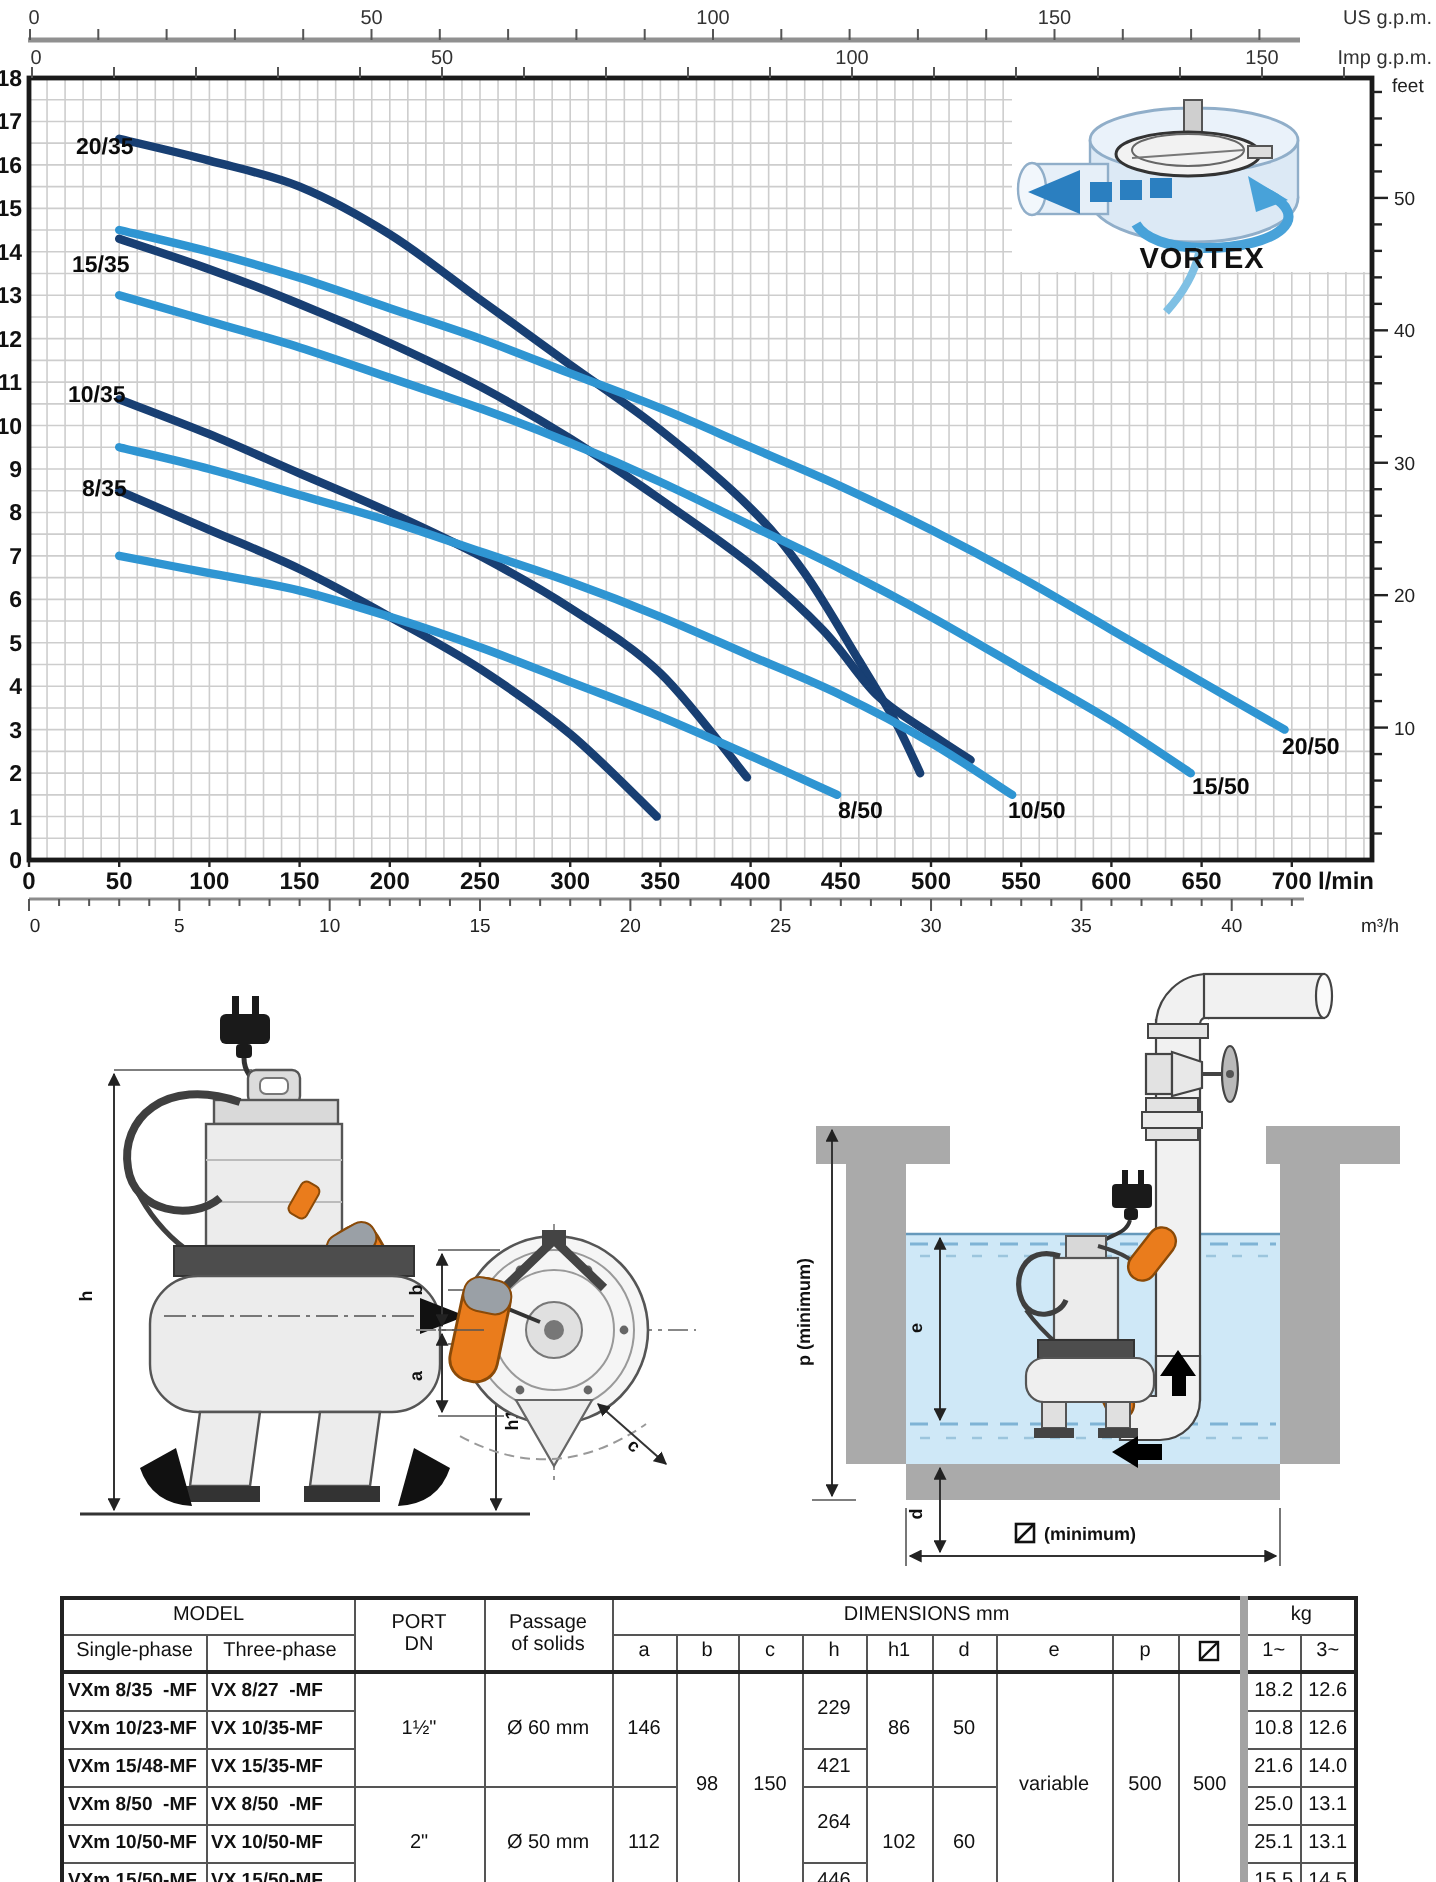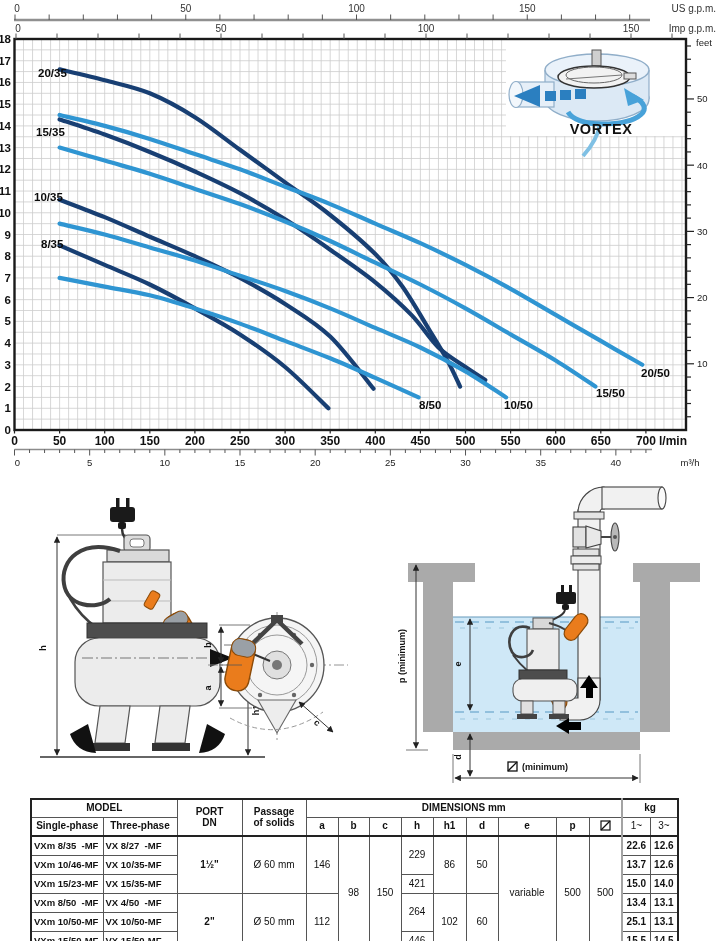--- a/index.html
+++ b/index.html
@@ -15,24 +15,24 @@
   .t-curve{font-size:11.5px;font-weight:bold;fill:#0a0a0a}
   .t-dim{font-size:9px;font-weight:bold;fill:#111}
   .t-vortex{font-size:14.5px;font-weight:bold;fill:#111;letter-spacing:.5px}
   .dim{stroke:#333;stroke-width:1;fill:none}
   .ext{stroke:#555;stroke-width:.8;fill:none}
   .outline{stroke:#555;stroke-width:1.2;fill:#ececec}
   
   #spec-table{border-collapse:collapse;table-layout:fixed;width:647px;font-size:10px;color:#111}
   #spec-table td{border:1px solid #555;text-align:center;padding:0 1px;height:18px;line-height:1.05;overflow:hidden}
   #spec-table tr.hdr td{height:17px}
-  #spec-table .b{font-weight:bold}
+  #spec-table .b{font-weight:normal}
   #spec-table .model{text-align:left;padding-left:2px;font-weight:bold;white-space:pre;font-size:9.5px}
   #spec-table .outerT{border-top:2px solid #222}
-  #spec-table .kgsep{border-left:2px solid #a3a3a3}
+  #spec-table .kgsep{border-left:4px solid #a3a3a3}
   #spec-table{border:2px solid #222}
 </style>
 </head>
 <body>
 
 <div class="abs" style="left:0;top:0;width:718px;height:478px">
 <svg id="chart-svg" width="718" height="478" viewBox="0 0 718 478">
   <g id="g-grid">
         <line x1="14.5" y1="39" x2="14.5" y2="430" stroke="#cdcdcd" stroke-width="0.8"></line>
         <line x1="23.52" y1="39" x2="23.52" y2="430" stroke="#cdcdcd" stroke-width="0.8"></line>
@@ -632,46 +632,46 @@
     <td rowspan="3">Ø 60 mm</td>
     <td rowspan="3">146</td>
     <td rowspan="6">98</td>
     <td rowspan="6">150</td>
     <td rowspan="2">229</td>
     <td rowspan="3">86</td>
     <td rowspan="3">50</td>
     <td rowspan="6">variable</td>
     <td rowspan="6">500</td>
     <td rowspan="6">500</td>
-    <td class="b kgsep">22.6</td>
+    <td class="b kgsep">18.2</td>
     <td class="b">12.6</td>
   </tr>
   <tr>
-    <td class="model">VXm 10/46-MF</td>
+    <td class="model">VXm 10/23-MF</td>
     <td class="model">VX 10/35-MF</td>
-    <td class="b kgsep">13.7</td>
+    <td class="b kgsep">10.8</td>
     <td class="b">12.6</td>
   </tr>
   <tr>
-    <td class="model">VXm 15/23-MF</td>
+    <td class="model">VXm 15/48-MF</td>
     <td class="model">VX 15/35-MF</td>
     <td>421</td>
-    <td class="b kgsep">15.0</td>
+    <td class="b kgsep">21.6</td>
     <td class="b">14.0</td>
   </tr>
   <tr>
     <td class="model">VXm 8/50  -MF</td>
-    <td class="model">VX 4/50  -MF</td>
+    <td class="model">VX 8/50  -MF</td>
     <td rowspan="3" class="b">2"</td>
     <td rowspan="3">Ø 50 mm</td>
     <td rowspan="3">112</td>
     <td rowspan="2">264</td>
     <td rowspan="3">102</td>
     <td rowspan="3">60</td>
-    <td class="b kgsep">13.4</td>
+    <td class="b kgsep">25.0</td>
     <td class="b">13.1</td>
   </tr>
   <tr>
     <td class="model">VXm 10/50-MF</td>
     <td class="model">VX 10/50-MF</td>
     <td class="b kgsep">25.1</td>
     <td class="b">13.1</td>
   </tr>
   <tr>
     <td class="model">VXm 15/50-MF</td>

